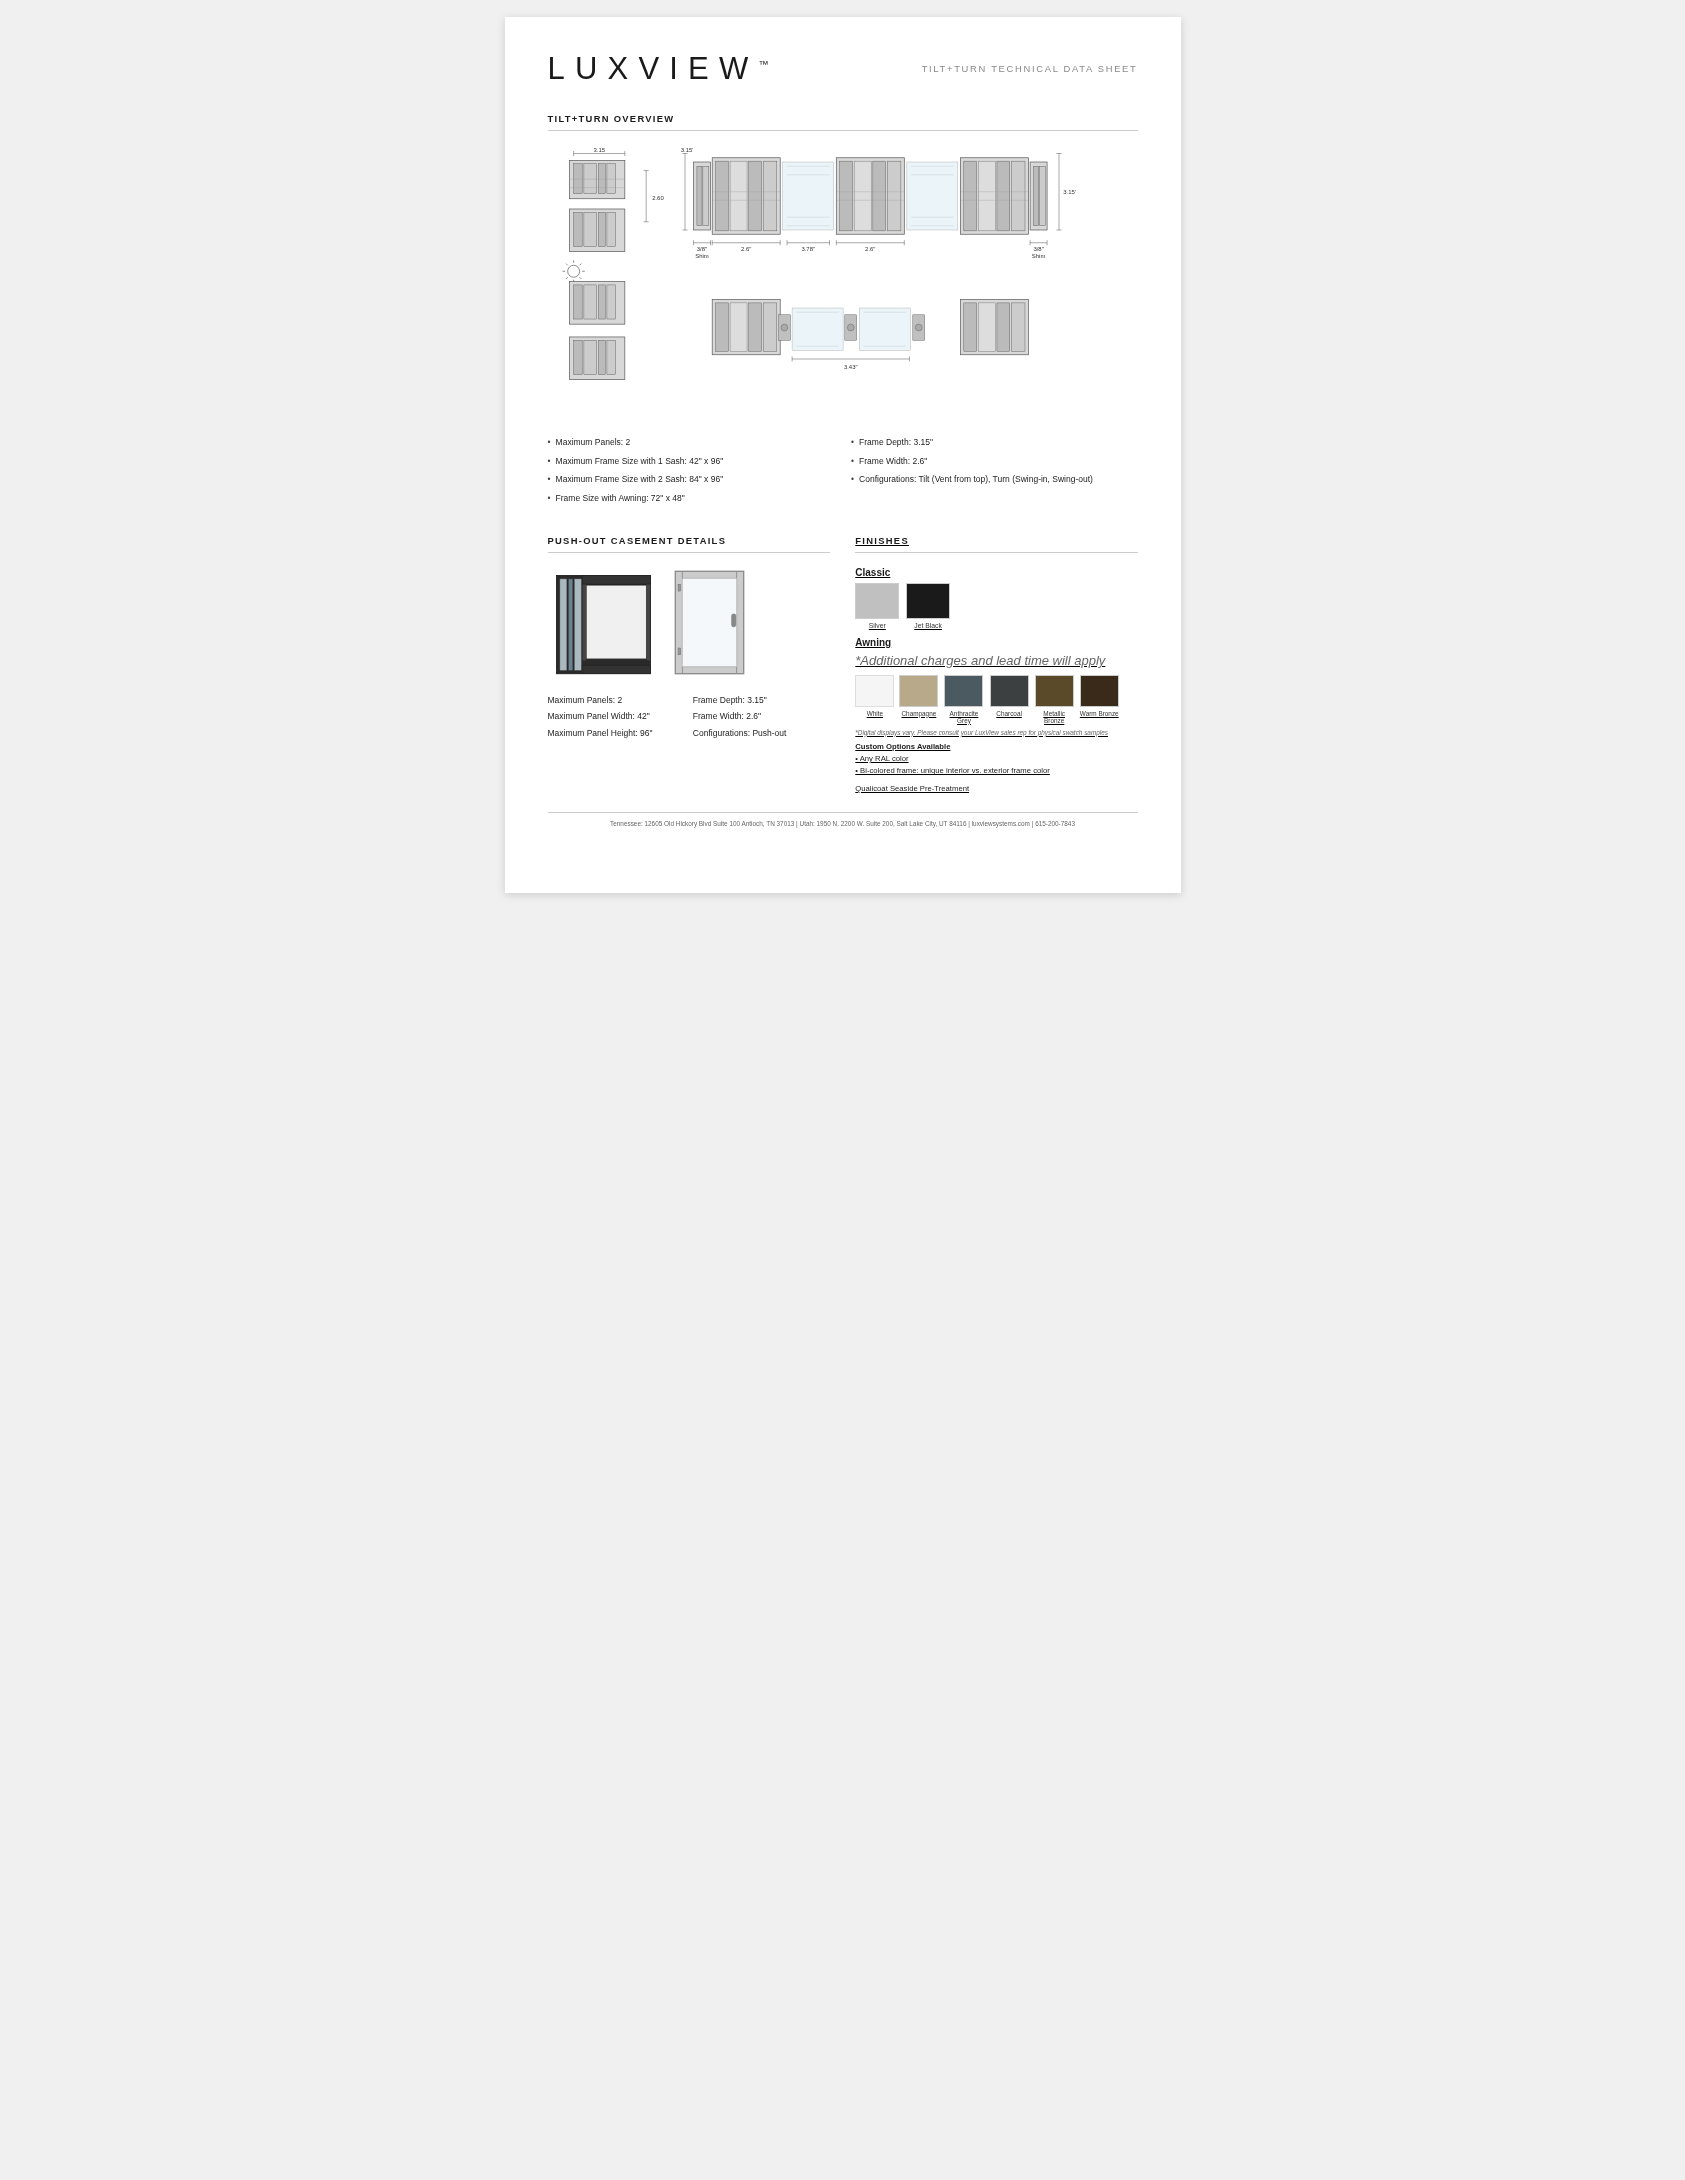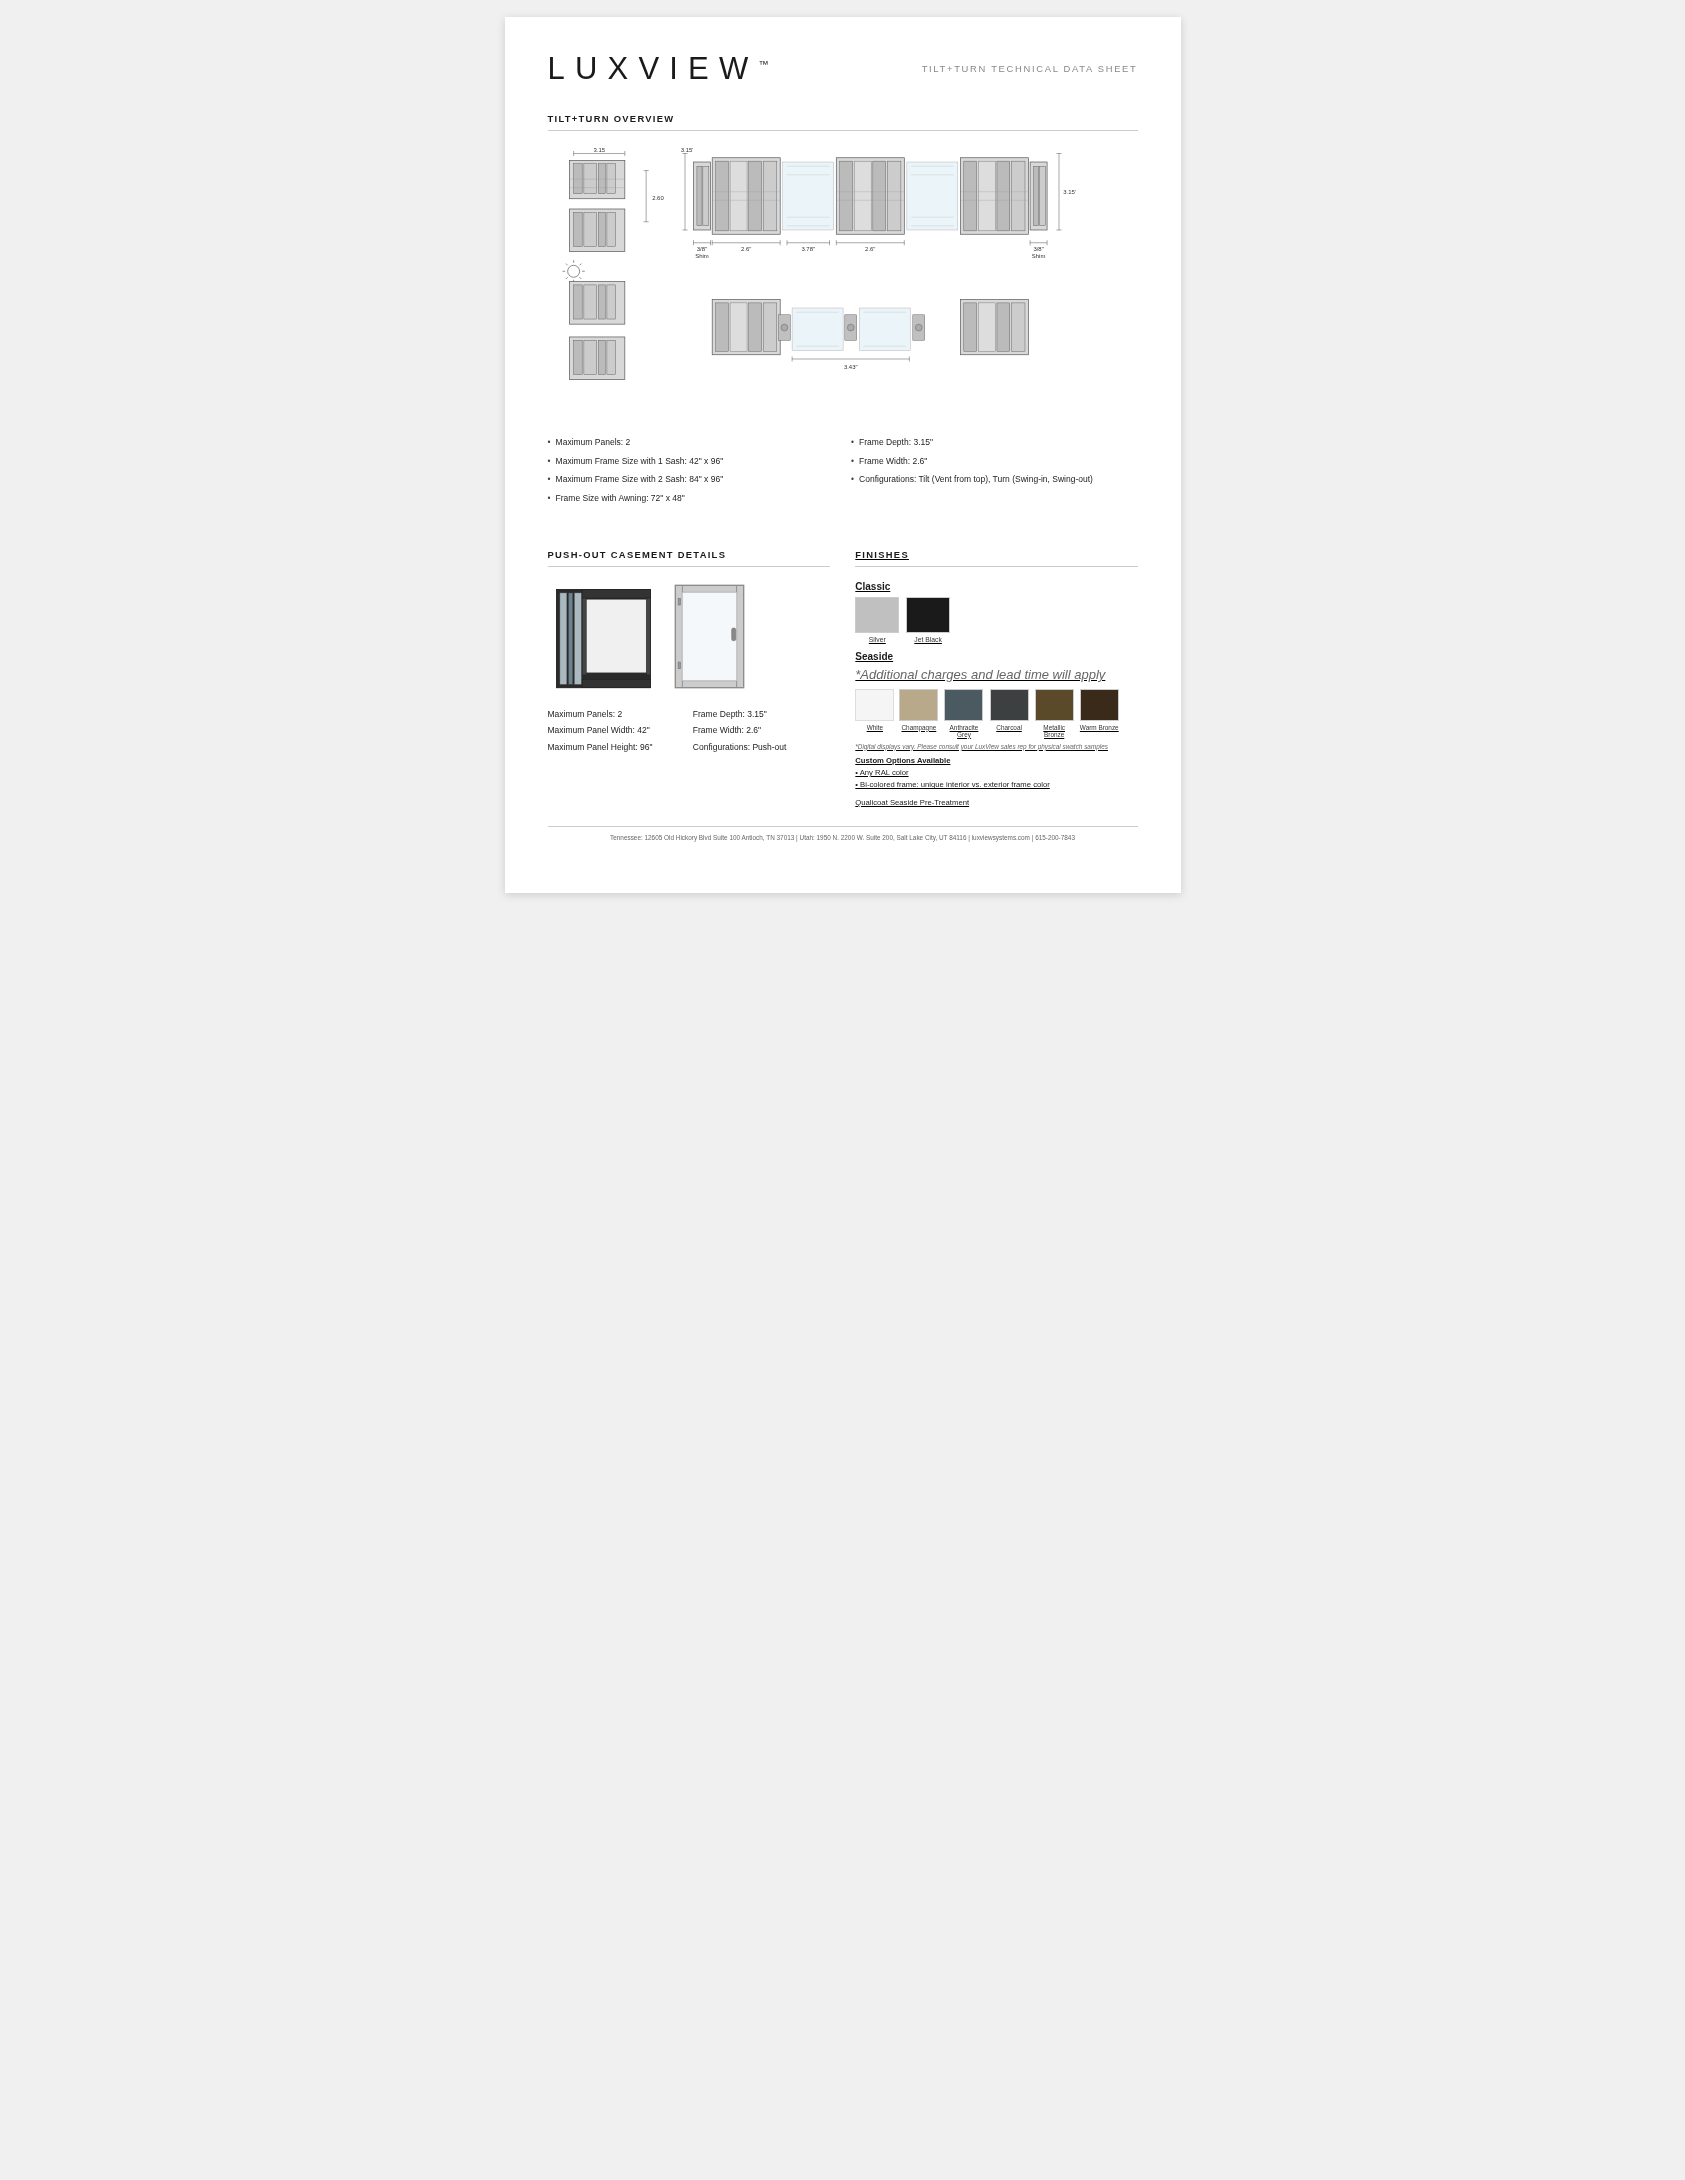--- a/index.html
+++ b/index.html
@@ -58,21 +58,21 @@
       text-transform: uppercase;
     }
     .divider {
       border: none;
       border-top: 0.9px solid #ccc;
       margin-bottom: 13.6px;
     }
 
     
     .overview-section {
-      margin-bottom: 43px;
+      margin-bottom: 29px;
     }
     .overview-diagrams {
       display: flex;
       gap: 17px;
       margin-bottom: 13.6px;
       align-items: flex-start;
     }
     .diagram-left {
       flex: 0 0 111px;
     }
@@ -528,21 +528,21 @@
         <div class="color-swatch-item">
           <div class="swatch-box" style="background:#c0c0c0;"></div>
           <span class="swatch-label">Silver</span>
         </div>
         <div class="color-swatch-item">
           <div class="swatch-box" style="background:#1a1a1a;"></div>
           <span class="swatch-label">Jet Black</span>
         </div>
       </div>
 
-      <div class="finishes-label" style="margin-top:8.5px;">Seaside</div>
+      <div class="finishes-label" style="margin-top:8.5px;">Awning</div>
       <div class="finishes-sublabel">*Additional charges and lead time will apply</div>
       <div class="premium-swatches">
         <div class="premium-swatch-item">
           <div class="premium-swatch-box" style="background:#f5f5f5; border:0.9px solid #ddd;"></div>
           <span class="premium-swatch-label">White</span>
         </div>
         <div class="premium-swatch-item">
           <div class="premium-swatch-box" style="background:#b8a98a;"></div>
           <span class="premium-swatch-label">Champagne</span>
         </div>

